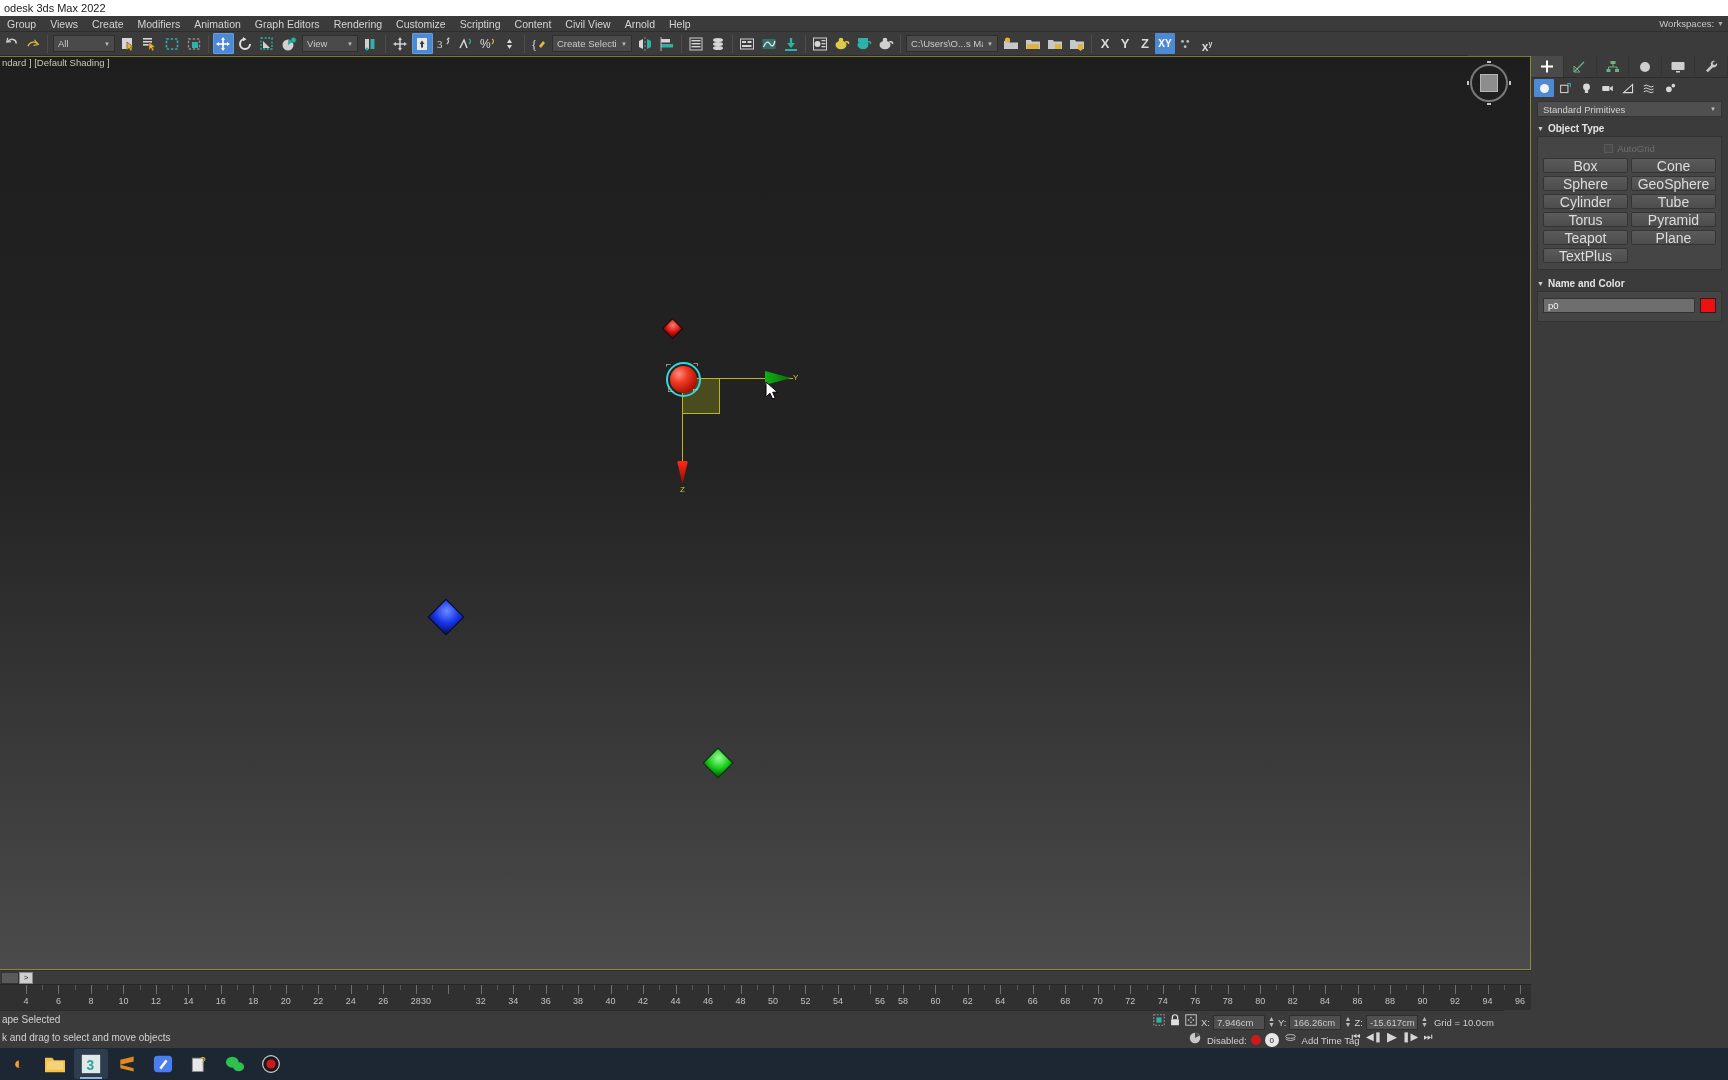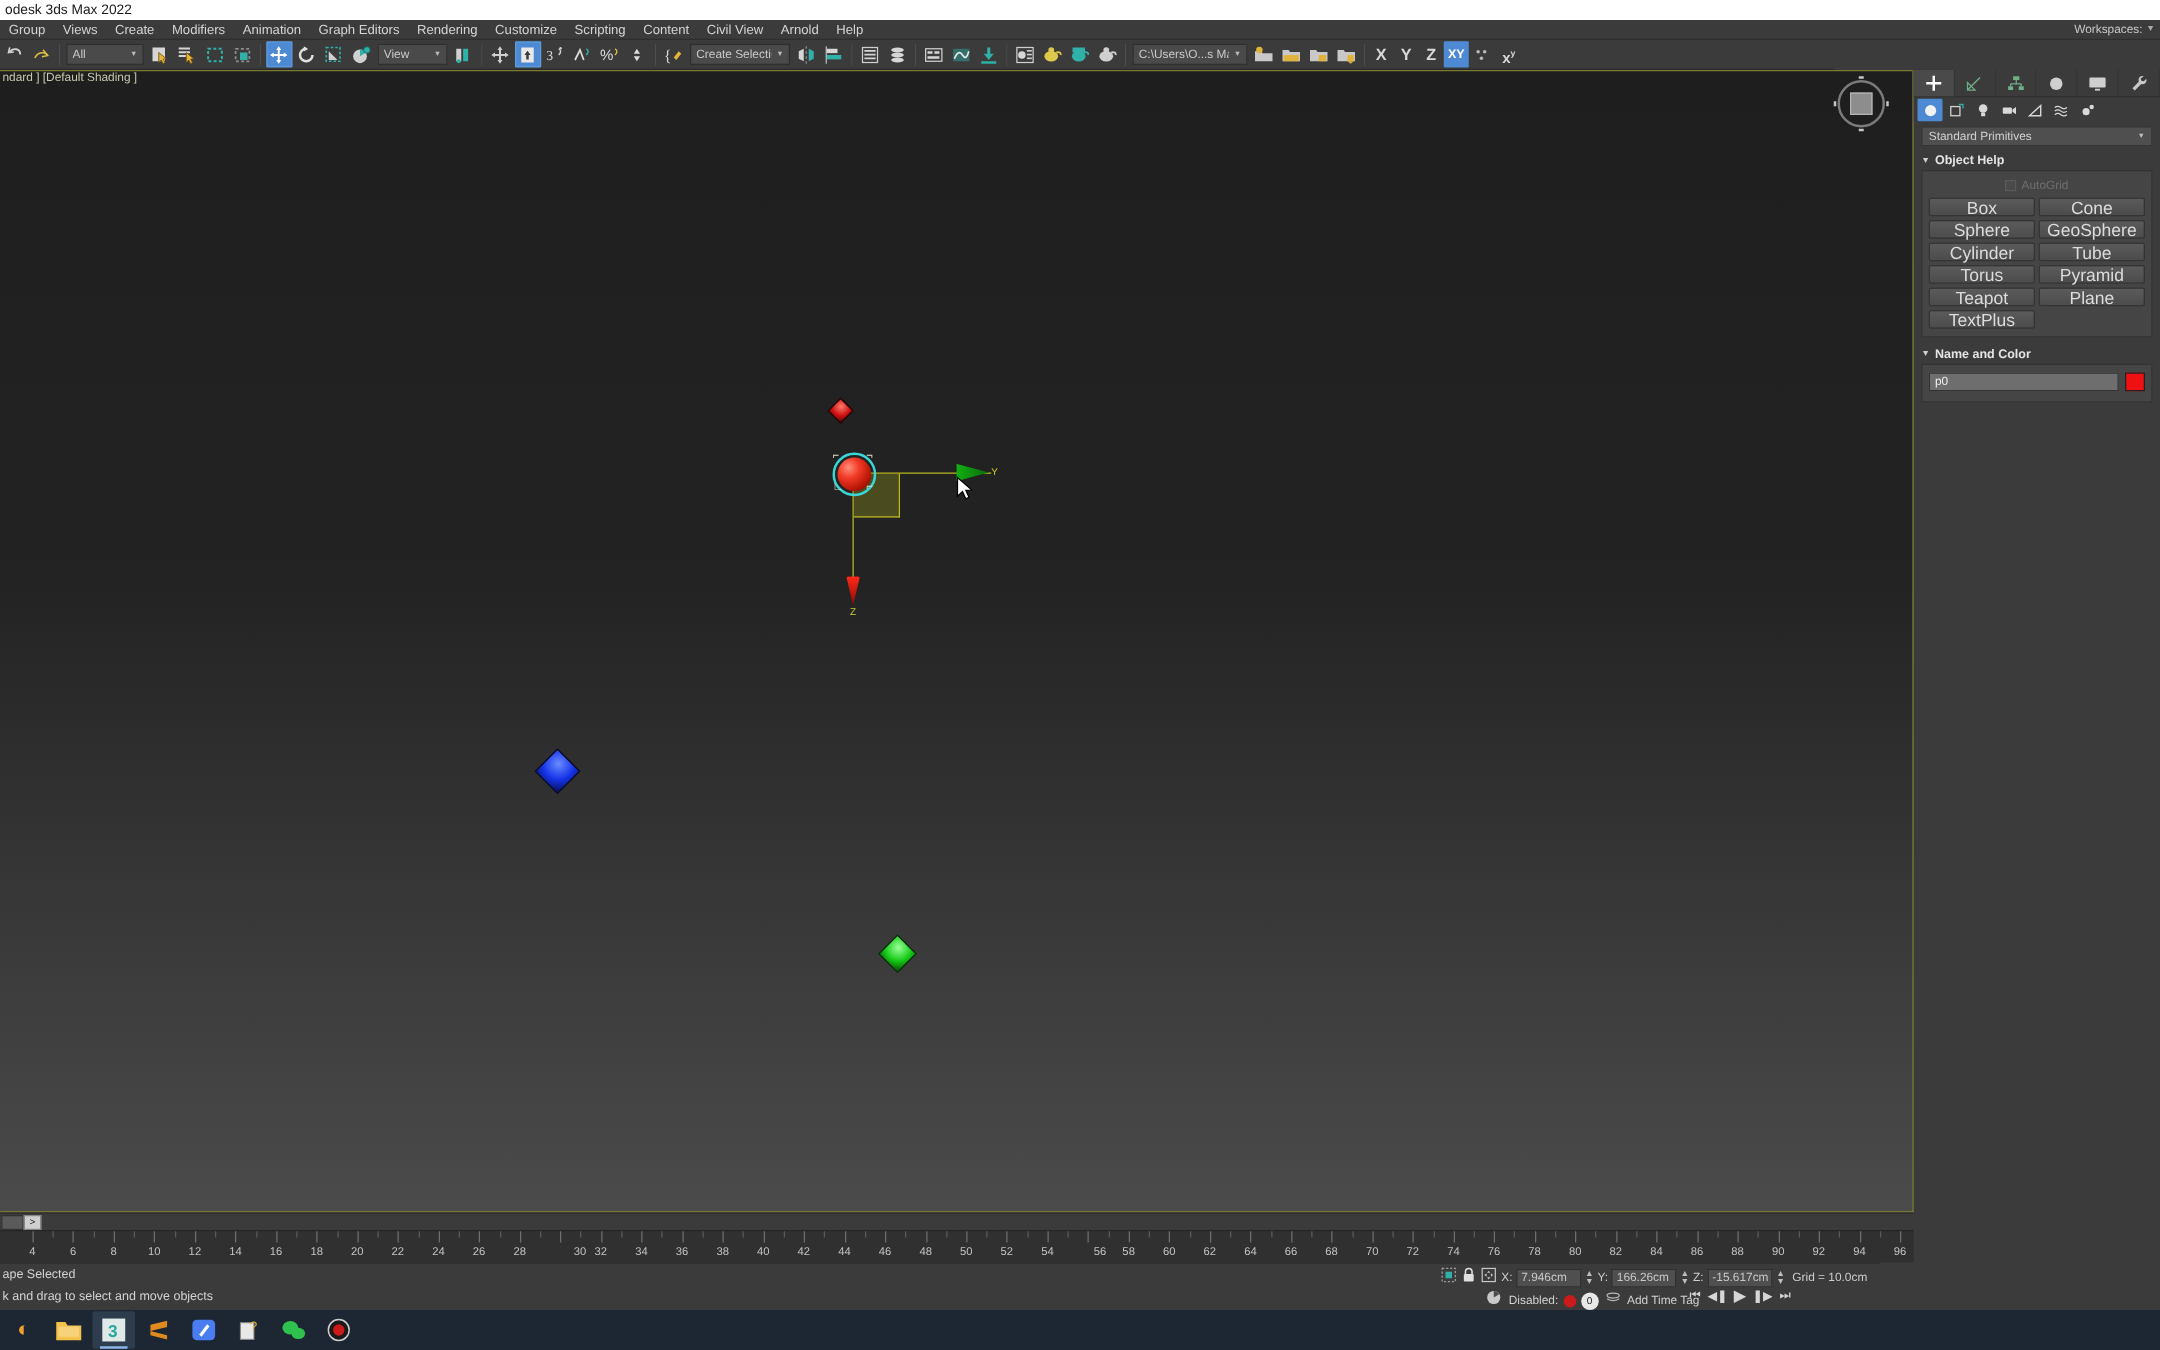--- a/index.html
+++ b/index.html
@@ -670,21 +670,21 @@
       </div>
     </div>
 
     <div class="cp-select">
       <span>Standard Primitives</span>
       <span class="arr">▼</span>
     </div>
 
     <div class="rollout-hdr">
       <span class="tri">▼</span>
-      <span>Object Help</span>
+      <span>Object Type</span>
     </div>
     <div class="rollout-body">
       <div class="autogrid">
         <span class="ag-box"></span>
         <span>AutoGrid</span>
       </div>
       <div class="objgrid">
         <div class="obj-btn">Box</div>
         <div class="obj-btn">Cone</div>
         <div class="obj-btn">Sphere</div>
@@ -750,21 +750,21 @@
       <div class="ruler-tick" style="left: 350.783px; height: 9px;"></div>
       <div class="ruler-num" style="left: 350.783px;">24</div>
       <div class="ruler-tick" style="left: 367.022px; height: 5px; background: rgb(89, 89, 89);"></div>
       <div class="ruler-tick" style="left: 383.261px; height: 9px;"></div>
       <div class="ruler-num" style="left: 383.261px;">26</div>
       <div class="ruler-tick" style="left: 399.5px; height: 5px; background: rgb(89, 89, 89);"></div>
       <div class="ruler-tick" style="left: 415.739px; height: 9px;"></div>
       <div class="ruler-num" style="left: 415.739px;">28</div>
       <div class="ruler-tick" style="left: 431.978px; height: 5px; background: rgb(89, 89, 89);"></div>
       <div class="ruler-tick" style="left: 448.217px; height: 9px;"></div>
-      <div class="ruler-num" style="left: 464px;">30</div>
+      <div class="ruler-num" style="left: 426px;">30</div>
       <div class="ruler-tick" style="left: 464.457px; height: 5px; background: rgb(89, 89, 89);"></div>
       <div class="ruler-tick" style="left: 480.696px; height: 9px;"></div>
       <div class="ruler-num" style="left: 480.696px;">32</div>
       <div class="ruler-tick" style="left: 496.935px; height: 5px; background: rgb(89, 89, 89);"></div>
       <div class="ruler-tick" style="left: 513.174px; height: 9px;"></div>
       <div class="ruler-num" style="left: 513.174px;">34</div>
       <div class="ruler-tick" style="left: 529.413px; height: 5px; background: rgb(89, 89, 89);"></div>
       <div class="ruler-tick" style="left: 545.652px; height: 9px;"></div>
       <div class="ruler-num" style="left: 545.652px;">36</div>
       <div class="ruler-tick" style="left: 561.891px; height: 5px; background: rgb(89, 89, 89);"></div>

